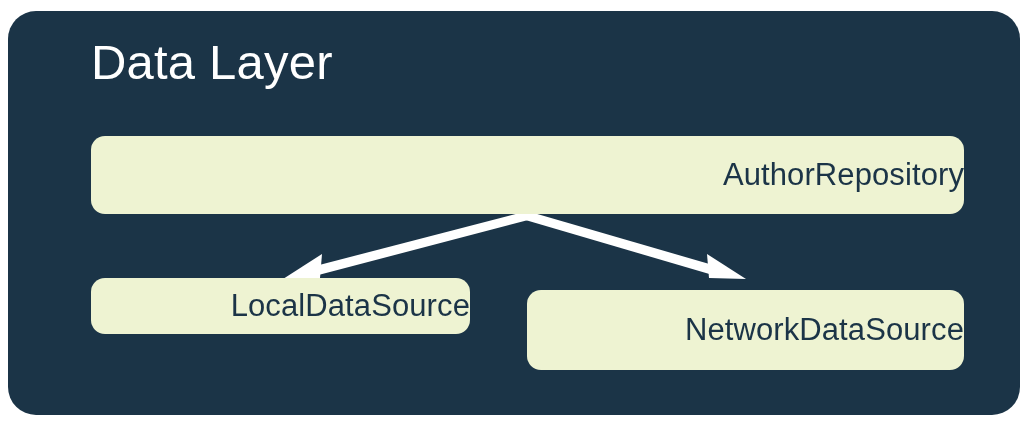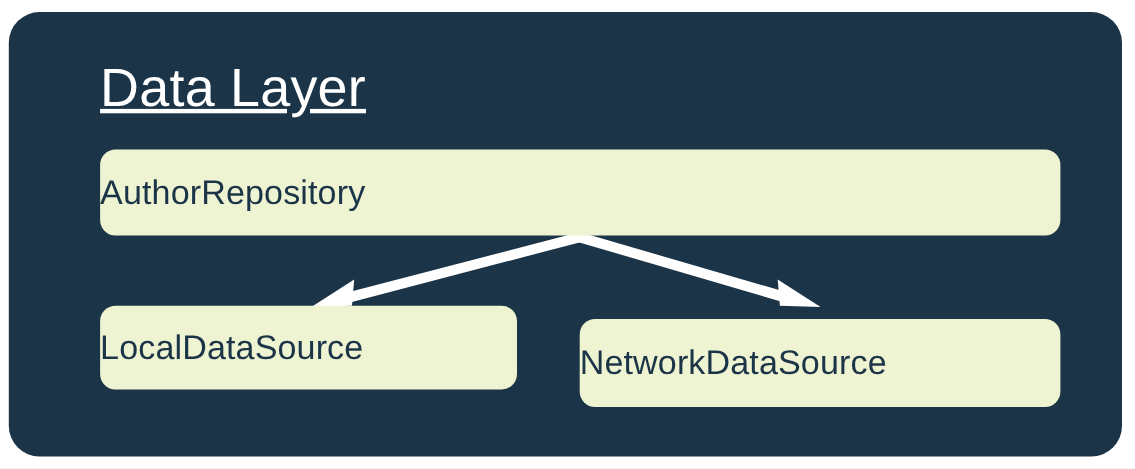--- a/index.html
+++ b/index.html
@@ -25,57 +25,56 @@
     top: 11px;
     width: 1012px;
     height: 404px;
     background: #1B3447;
     border-radius: 28px;
     box-sizing: border-box;
   }
   .layer-title {
     position: absolute;
     left: 83px;
-    top: 39px;
+    top: 21px;
     font-size: 49px;
     line-height: 60px;
     color: #FFFFFF;
     font-weight: 400;
     letter-spacing: 0.2px;
     white-space: nowrap;
-    text-decoration: underline;
   }
   .node-box {
     position: absolute;
     background: #EEF3D2;
     border-radius: 14px;
     display: flex;
     align-items: center;
-    justify-content: flex-start;
+    justify-content: flex-end;
     box-sizing: border-box;
   }
   .node-label {
     font-size: 31px;
     line-height: 36px;
     color: #1B3447;
     font-weight: 400;
     letter-spacing: 0.1px;
     white-space: nowrap;
   }
   #box-repository {
     left: 91px;
     top: 136px;
     width: 873px;
     height: 78px;
   }
   #box-local {
     left: 91px;
     top: 278px;
     width: 379px;
-    height: 76px;
+    height: 56px;
   }
   #box-network {
     left: 527px;
     top: 290px;
     width: 437px;
     height: 80px;
   }
   #arrow-svg {
     position: absolute;
     left: 0;

